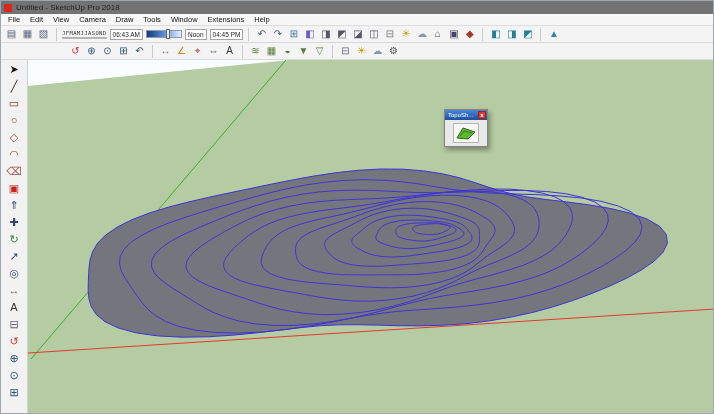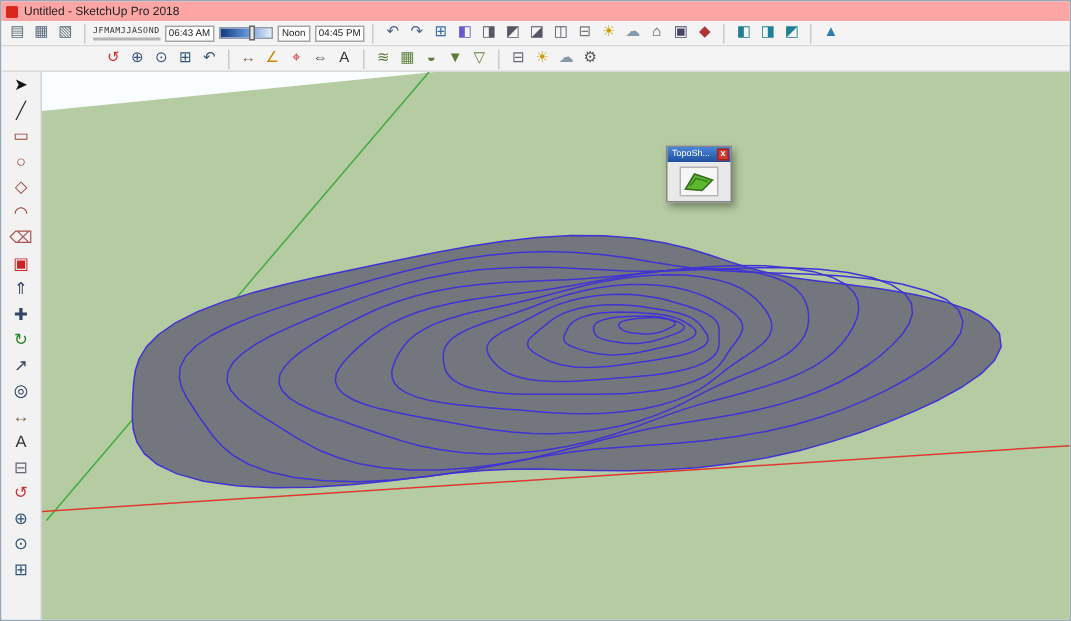--- a/index.html
+++ b/index.html
@@ -1,19 +1,19 @@
 <!DOCTYPE html>
 <html><head>
 <meta charset="utf-8">
 <style>
   *{margin:0;padding:0;box-sizing:border-box}
   html,body{width:714px;height:414px;overflow:hidden}
   body{font-family:"Liberation Sans",sans-serif;background:#fff}
   .win{width:714px;height:414px;display:flex;flex-direction:column;border:1px solid #9aa7b5;background:#fff}
-  .titlebar{height:13px;background:#fca5a5;display:flex;align-items:center;gap:4px;padding:0 3px;font-size:8px;color:#222;flex:0 0 auto}
+  .titlebar{height:13px;background:#737373;display:flex;align-items:center;gap:4px;padding:0 3px;font-size:8px;color:#222;flex:0 0 auto}
   .logo{width:8px;height:8px;background:#d8281e;border-radius:1px;flex:0 0 auto}
   .menubar{height:12px;background:#f7f7f7;display:flex;align-items:center;font-size:7.5px;color:#111;border-bottom:1px solid #ddd;padding-left:2px;flex:0 0 auto}
   .mi{padding:0 5px;cursor:default}
   .tbar{height:17px;background:#f4f4f4;border-bottom:1px solid #d8d8d8;display:flex;align-items:center;flex:0 0 auto}
   #row2{padding-left:64px}
   .grp{display:flex;align-items:center;gap:1px;padding:0 3px}
   .ti{width:15px;height:15px;display:flex;align-items:center;justify-content:center;font-size:10px;line-height:1;cursor:pointer}
   .sep{width:1px;height:13px;background:#c9c9c9;margin:0 2px}
   .shadowpanel{display:flex;align-items:center;gap:3px;padding:0 3px;height:17px}
   .months{font-family:"DejaVu Sans Mono",monospace;font-size:5.5px;letter-spacing:.4px;color:#333;border-bottom:2px solid #b5b5b5;padding-bottom:1px;cursor:pointer}
@@ -34,20 +34,31 @@
 </head>
 <body>
 
 <div class="win">
 
   <div class="titlebar">
     <span class="logo"></span>
     <span>Untitled - SketchUp Pro 2018</span>
   </div>
 
+  <div class="menubar" id="menubar">
+      <span class="mi">File</span>
+      <span class="mi">Edit</span>
+      <span class="mi">View</span>
+      <span class="mi">Camera</span>
+      <span class="mi">Draw</span>
+      <span class="mi">Tools</span>
+      <span class="mi">Window</span>
+      <span class="mi">Extensions</span>
+      <span class="mi">Help</span>
+    </div>
 
   <div class="tbar" id="row1">
     <div class="grp" id="r1g1">
         <span class="ti" style="color: rgb(90, 102, 120);">▤</span>
         <span class="ti" style="color: rgb(90, 102, 120);">▦</span>
         <span class="ti" style="color: rgb(90, 102, 120);">▧</span>
       </div>
     <div class="sep"></div>
     <div class="shadowpanel">
       <span class="months">JFMAMJJASOND</span>

